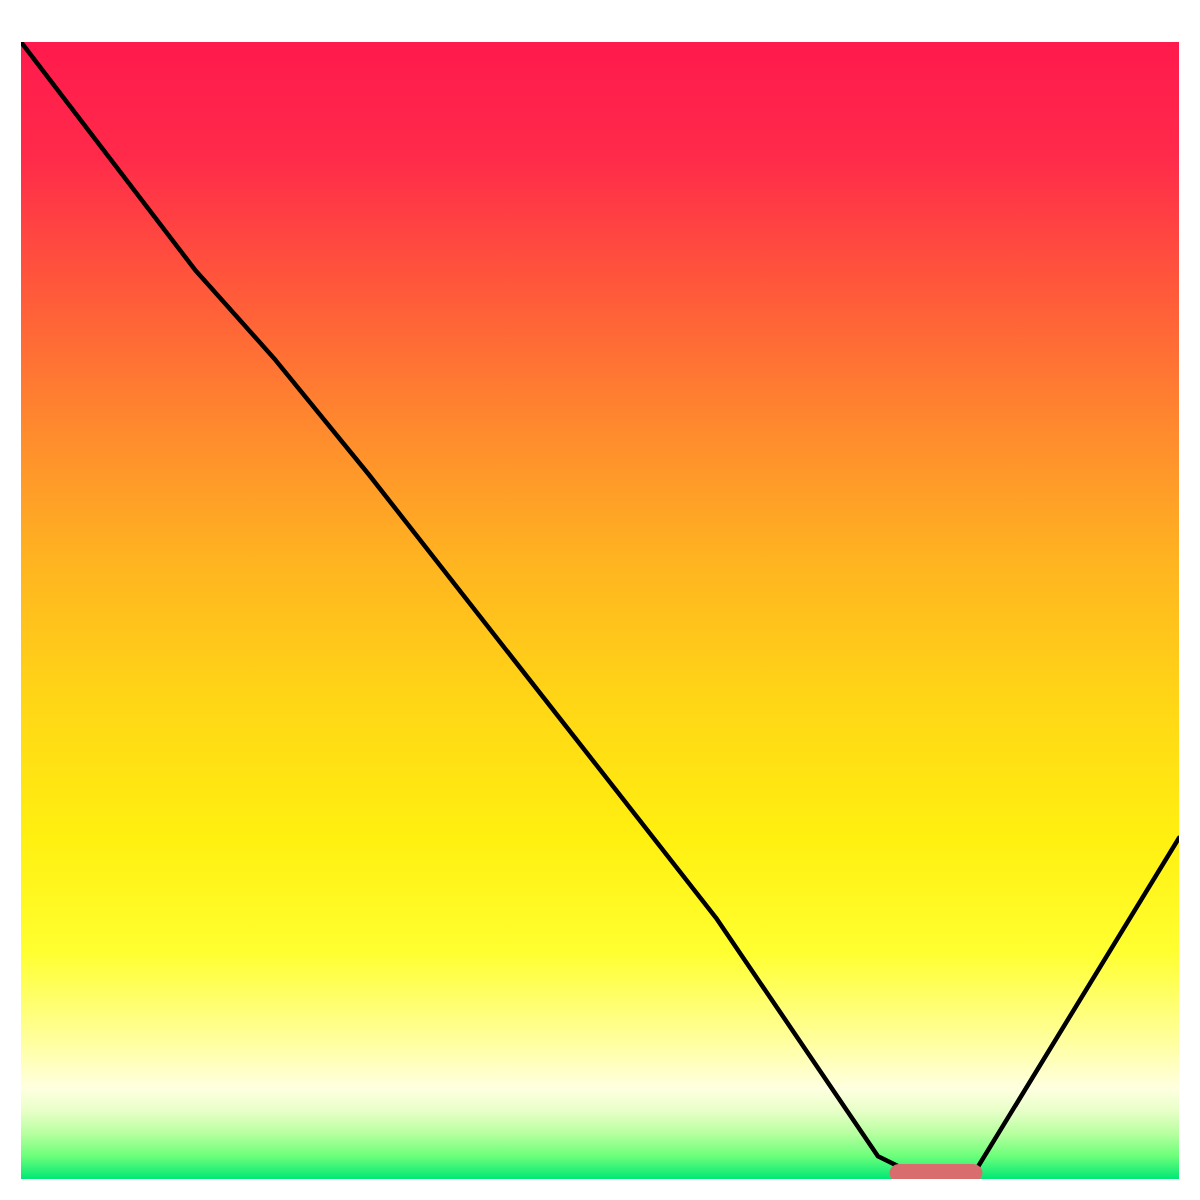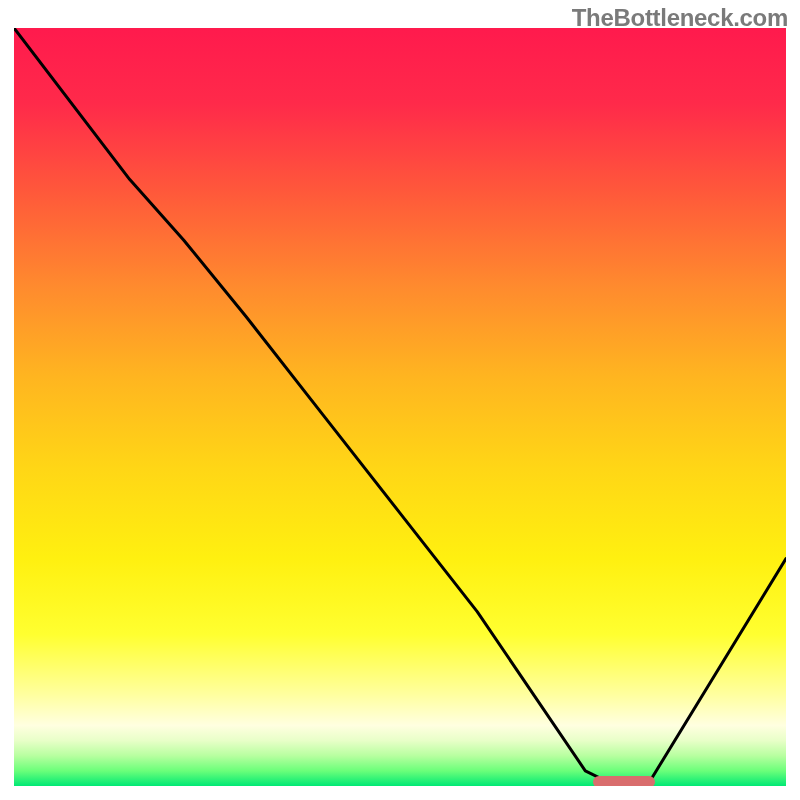--- a/index.html
+++ b/index.html
@@ -68,21 +68,20 @@
     font-weight: 600;
     color: #7a7a7a;
     letter-spacing: -0.3px;
   }
 </style>
 </head>
 <body>
 
 <div class="frame">
 
-  <div class="attribution">TheBottleneck.com</div>
 
   <div class="plot-area">
     <div class="gradient"></div>
 
     <svg class="curve" viewBox="0 0 772 758" preserveAspectRatio="none">
       <path id="curve-path" d="M0.0 0.0 L115.8 151.6 L169.8 212.2 L231.6 288.0 L308.8 386.6 L386.0 485.1 L463.2 583.7 L525.0 674.6 L571.3 742.8 L602.2 758.0 L633.0 758.0 L772.0 530.6" fill="none" stroke="#000000" stroke-width="3" stroke-linejoin="round" stroke-linecap="round"></path>
     </svg>
 
     <div id="marker" class="marker" style="left: 579px; width: 61.76px; bottom: -2.21px;"></div>
   </div>

